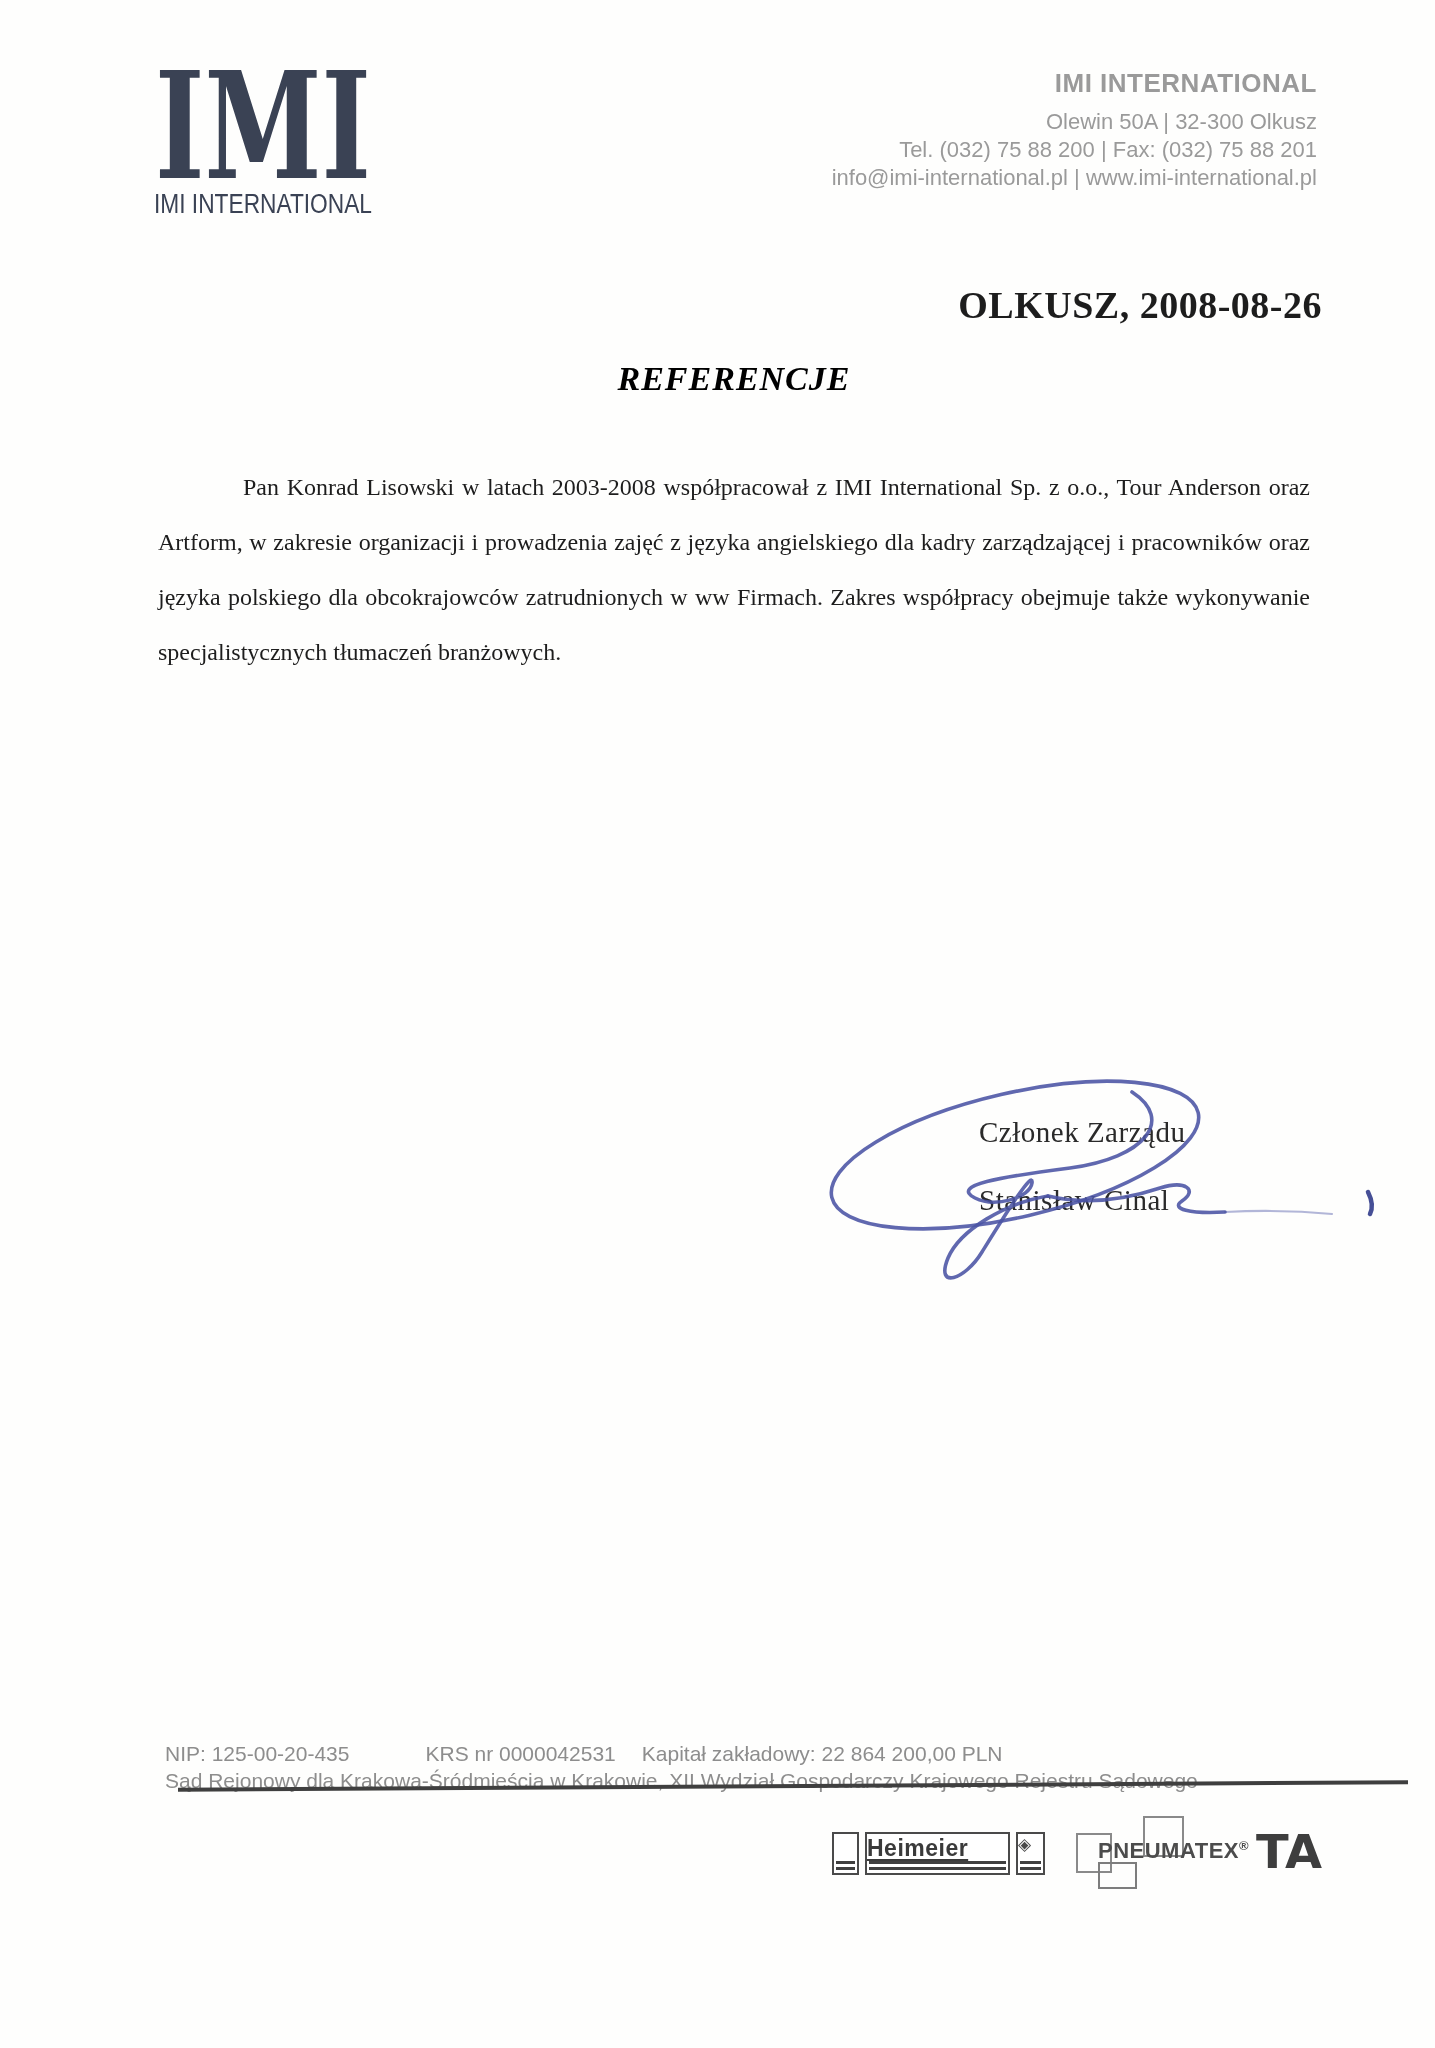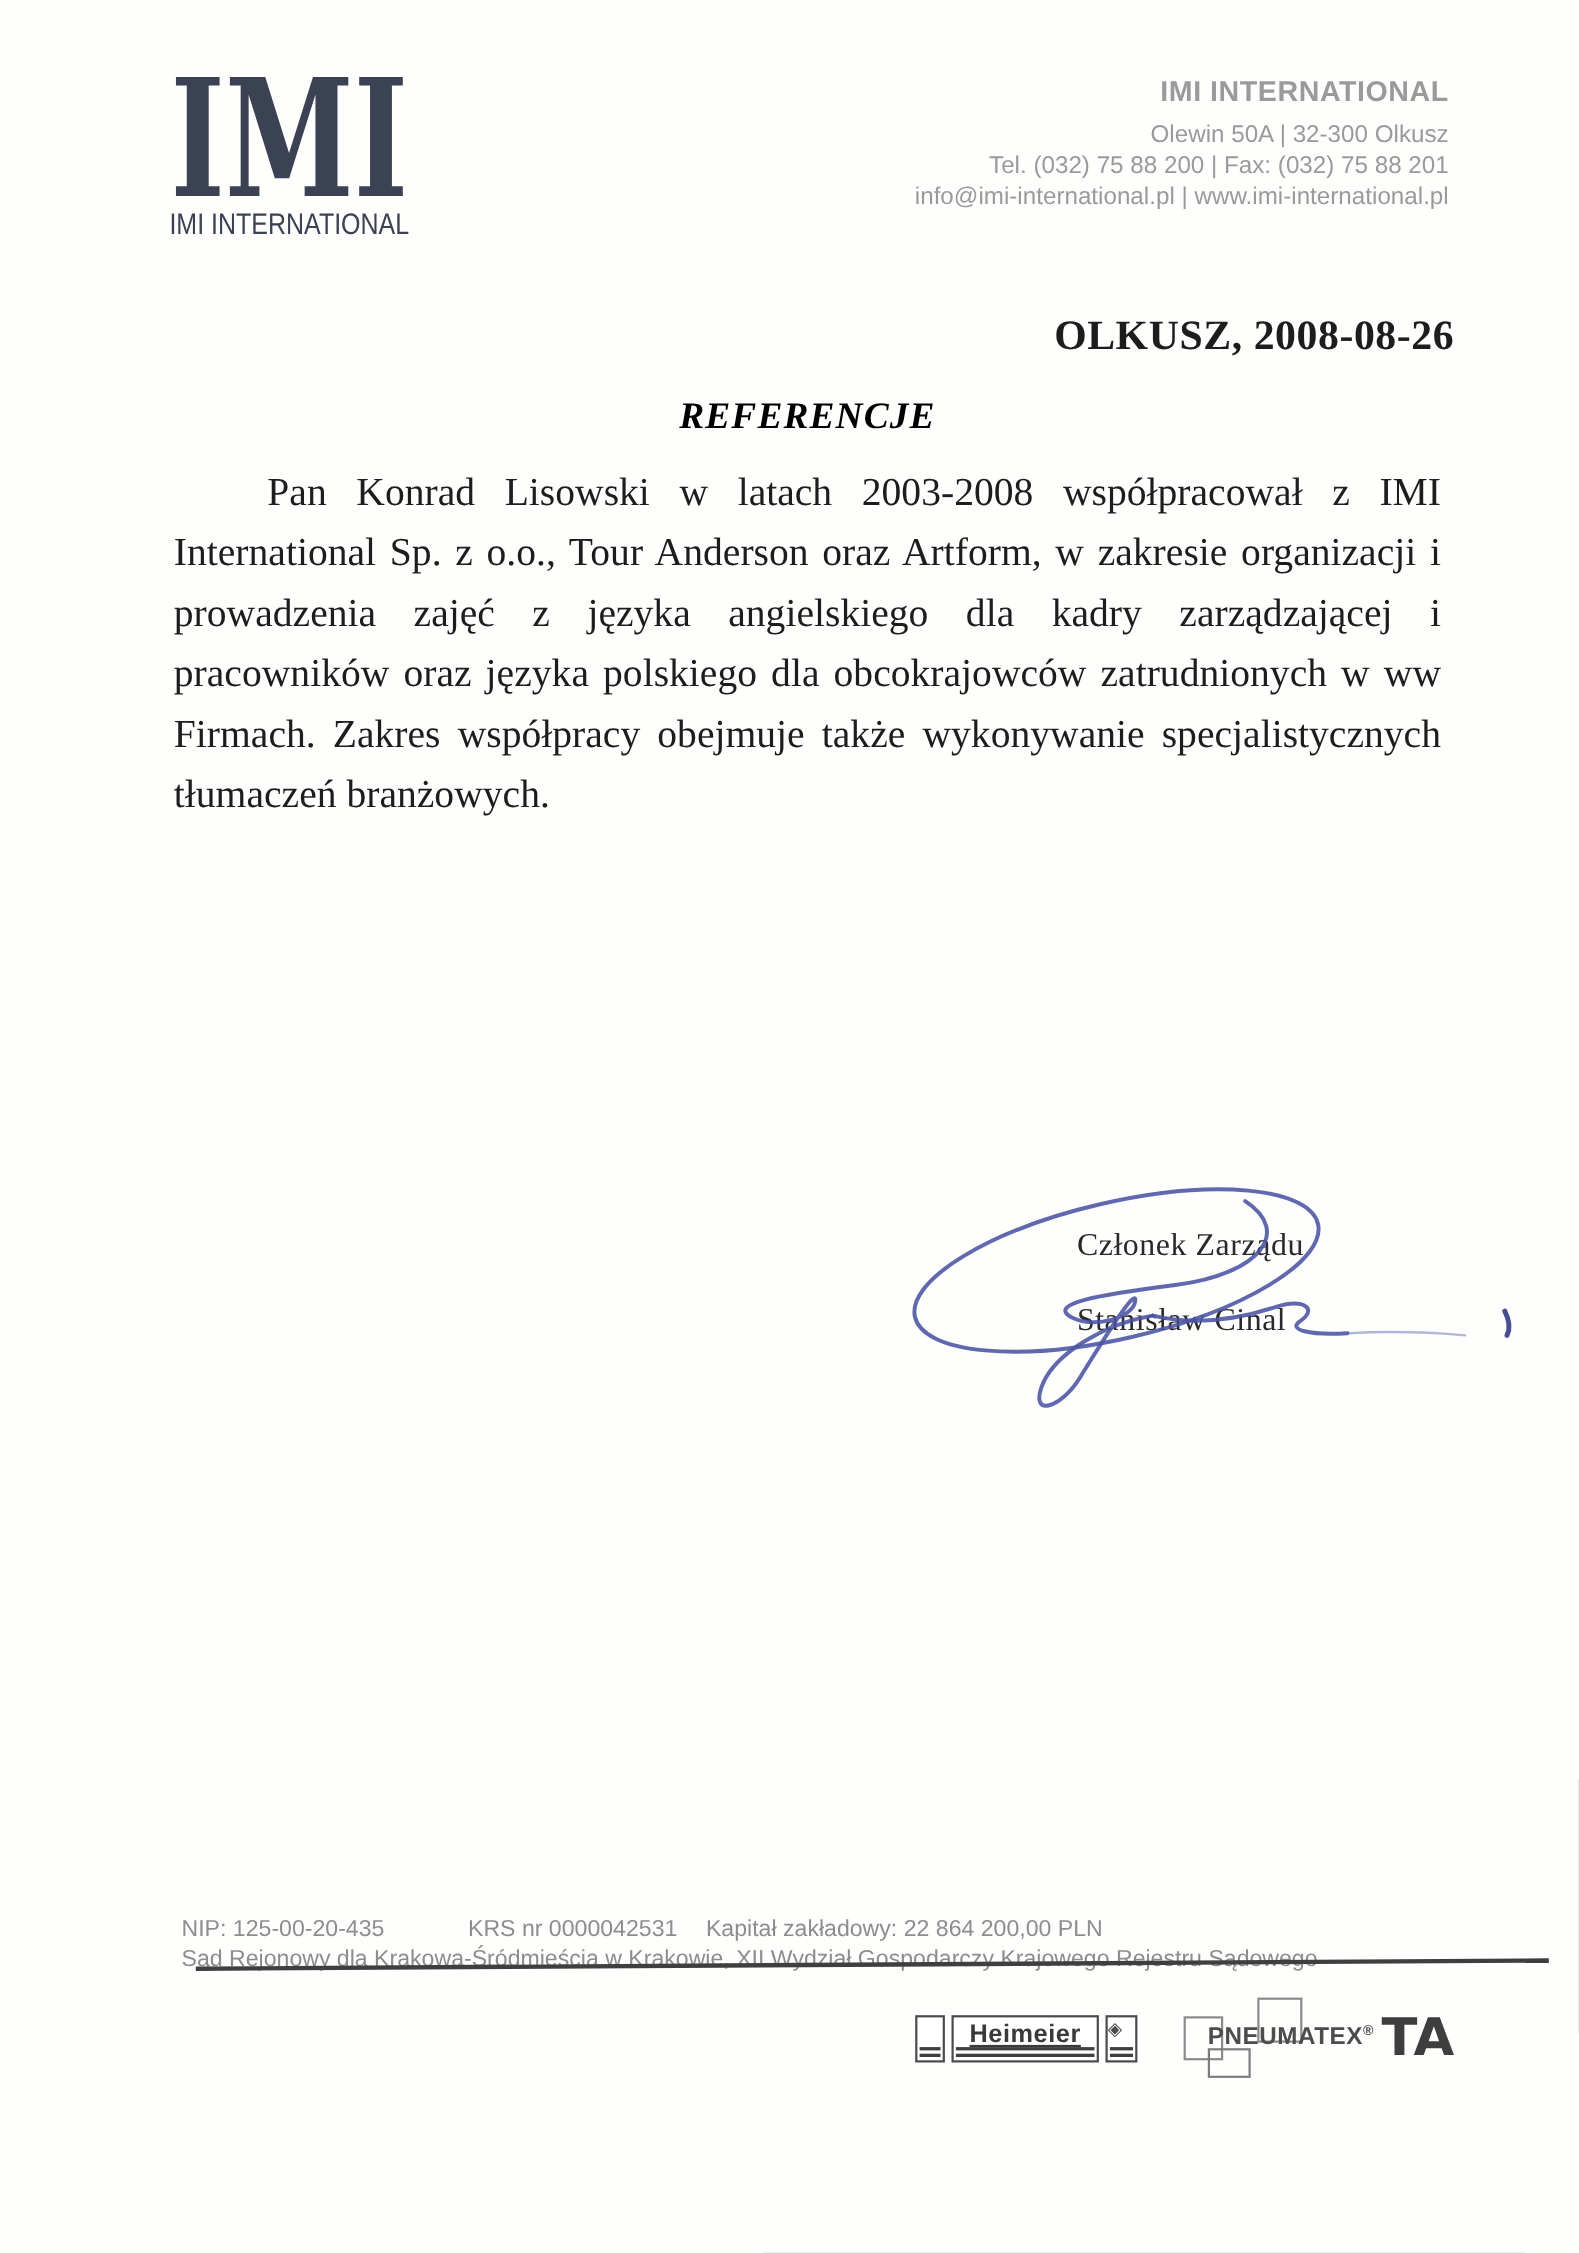--- a/index.html
+++ b/index.html
@@ -42,22 +42,22 @@
     position:absolute;right:113px;top:283px;
     font-size:38px;font-weight:bold;color:#1d1d1d;letter-spacing:.5px;
   }
   .letter-title{
     position:absolute;left:158px;top:360px;width:1152px;margin:0;
     text-align:center;
     font-size:34px;font-weight:bold;font-style:italic;
     letter-spacing:1px;color:#000000;
   }
   .letter-body{
-    position:absolute;left:158px;top:420px;width:1152px;
-    font-size:36px;line-height:55px;color:#1d1d1d;
+    position:absolute;left:158px;top:460px;width:1152px;
+    font-size:24px;line-height:55px;color:#1d1d1d;
     text-align:justify;
   }
   .letter-body p{margin:0;text-indent:85px;}
 
   
   .sig-role{
     position:absolute;left:979px;top:1116px;
     font-size:29px;color:#2a2a2a;letter-spacing:.5px;
   }
   .sig-name{
@@ -84,21 +84,21 @@
   }
 
   
   .heimeier{
     position:absolute;left:832px;top:1832px;height:43px;
     display:flex;gap:6px;
     font-family:"Liberation Sans", sans-serif;
   }
   .hm-box{position:relative;border:2px solid #4a4a4a;background:#fff;height:100%;box-sizing:border-box;}
   .hm-left{width:27px;}
-  .hm-main{width:134px;text-align:center;}
+  .hm-main{width:145px;text-align:left;}
   .hm-right{width:29px;}
   .hm-text{
     display:inline-block;margin-top:1px;
     font-size:23px;font-weight:bold;color:#3a3a3a;
     text-decoration:underline;text-underline-offset:3px;text-decoration-thickness:2px;
     letter-spacing:.5px;
   }
   .hm-stripe{position:absolute;left:2px;right:2px;height:3px;background:#3f3f3f;}
   .hm-s1{bottom:9px;}
   .hm-s2{bottom:3px;}

